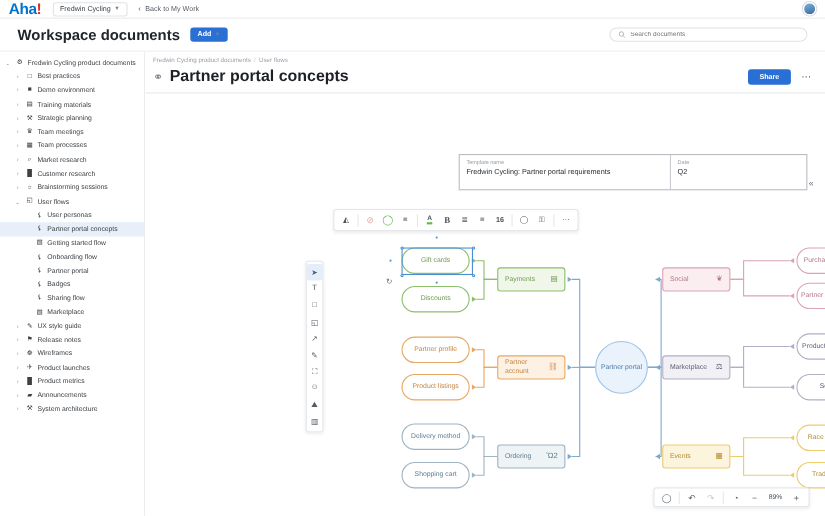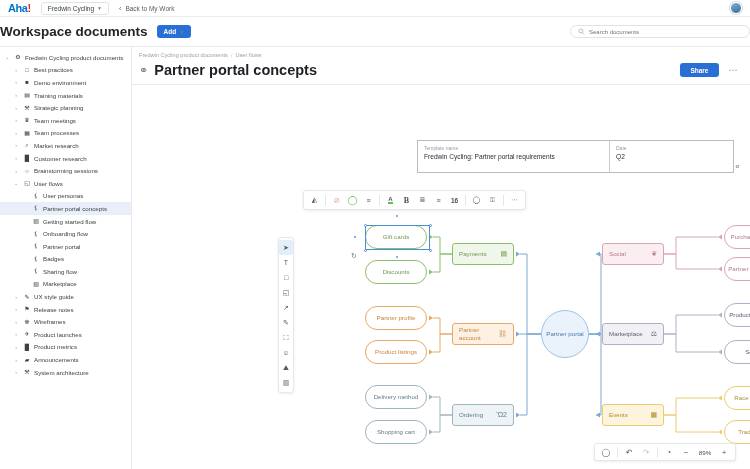--- a/index.html
+++ b/index.html
@@ -9,41 +9,41 @@
     background: #ffffff;
     overflow: hidden;
     color: #32363a;
   }
   
   .topbar {
     height: 17px; display: flex; align-items: center;
     border-bottom: 1px solid #e8eaed; padding: 0 8px; gap: 10px;
     background: #fff;
   }
-  .logo { font-size: 11px; font-weight: bold; color: #0073cf; letter-spacing: -0.4px; }
+  .logo { font-size: 14px; font-weight: bold; color: #0073cf; letter-spacing: -0.4px; }
   .logo .bang { color: #e02d2d; }
   .ws-chip {
     font-size: 6.5px; color: #3b4045; padding: 2px 6px;
     border: 1px solid #e0e3e6; border-radius: 3px; background: #fff;
     display: flex; align-items: center; gap: 3px; cursor: pointer;
   }
   .caret { font-size: 5px; color: #7a8089; }
   .back-link {
     font-size: 6.5px; color: #5a6068; display: flex; align-items: center; gap: 4px; cursor: pointer;
   }
   .back-link .chev { font-size: 7px; }
   .topbar-spacer { flex: 1; }
   .avatar {
     width: 12px; height: 12px; border-radius: 50%;
     background: linear-gradient(160deg,#7fb2dd,#39699b);
     border: 1px solid #fff; box-shadow: 0 0 0 1px #d8dbdf;
   }
   
   .page-head {
-    height: 30px; display: flex; align-items: center; padding: 0 0; gap: 9px;
+    height: 30px; display: flex; align-items: center; padding: 0 16px; gap: 9px;
     border-bottom: 1px solid #e8eaed;
   }
   .page-title { font-size: 13.5px; font-weight: bold; color: #22262a; }
   .add-btn {
     background: #2a6fd4; color: #fff; font-size: 6.5px; font-weight: bold;
     padding: 3px 7px; border-radius: 3px; display: flex; align-items: center; gap: 3px;
     cursor: pointer;
   }
   .search-wrap { flex: 1; display: flex; justify-content: flex-end; }
   .search-box {

